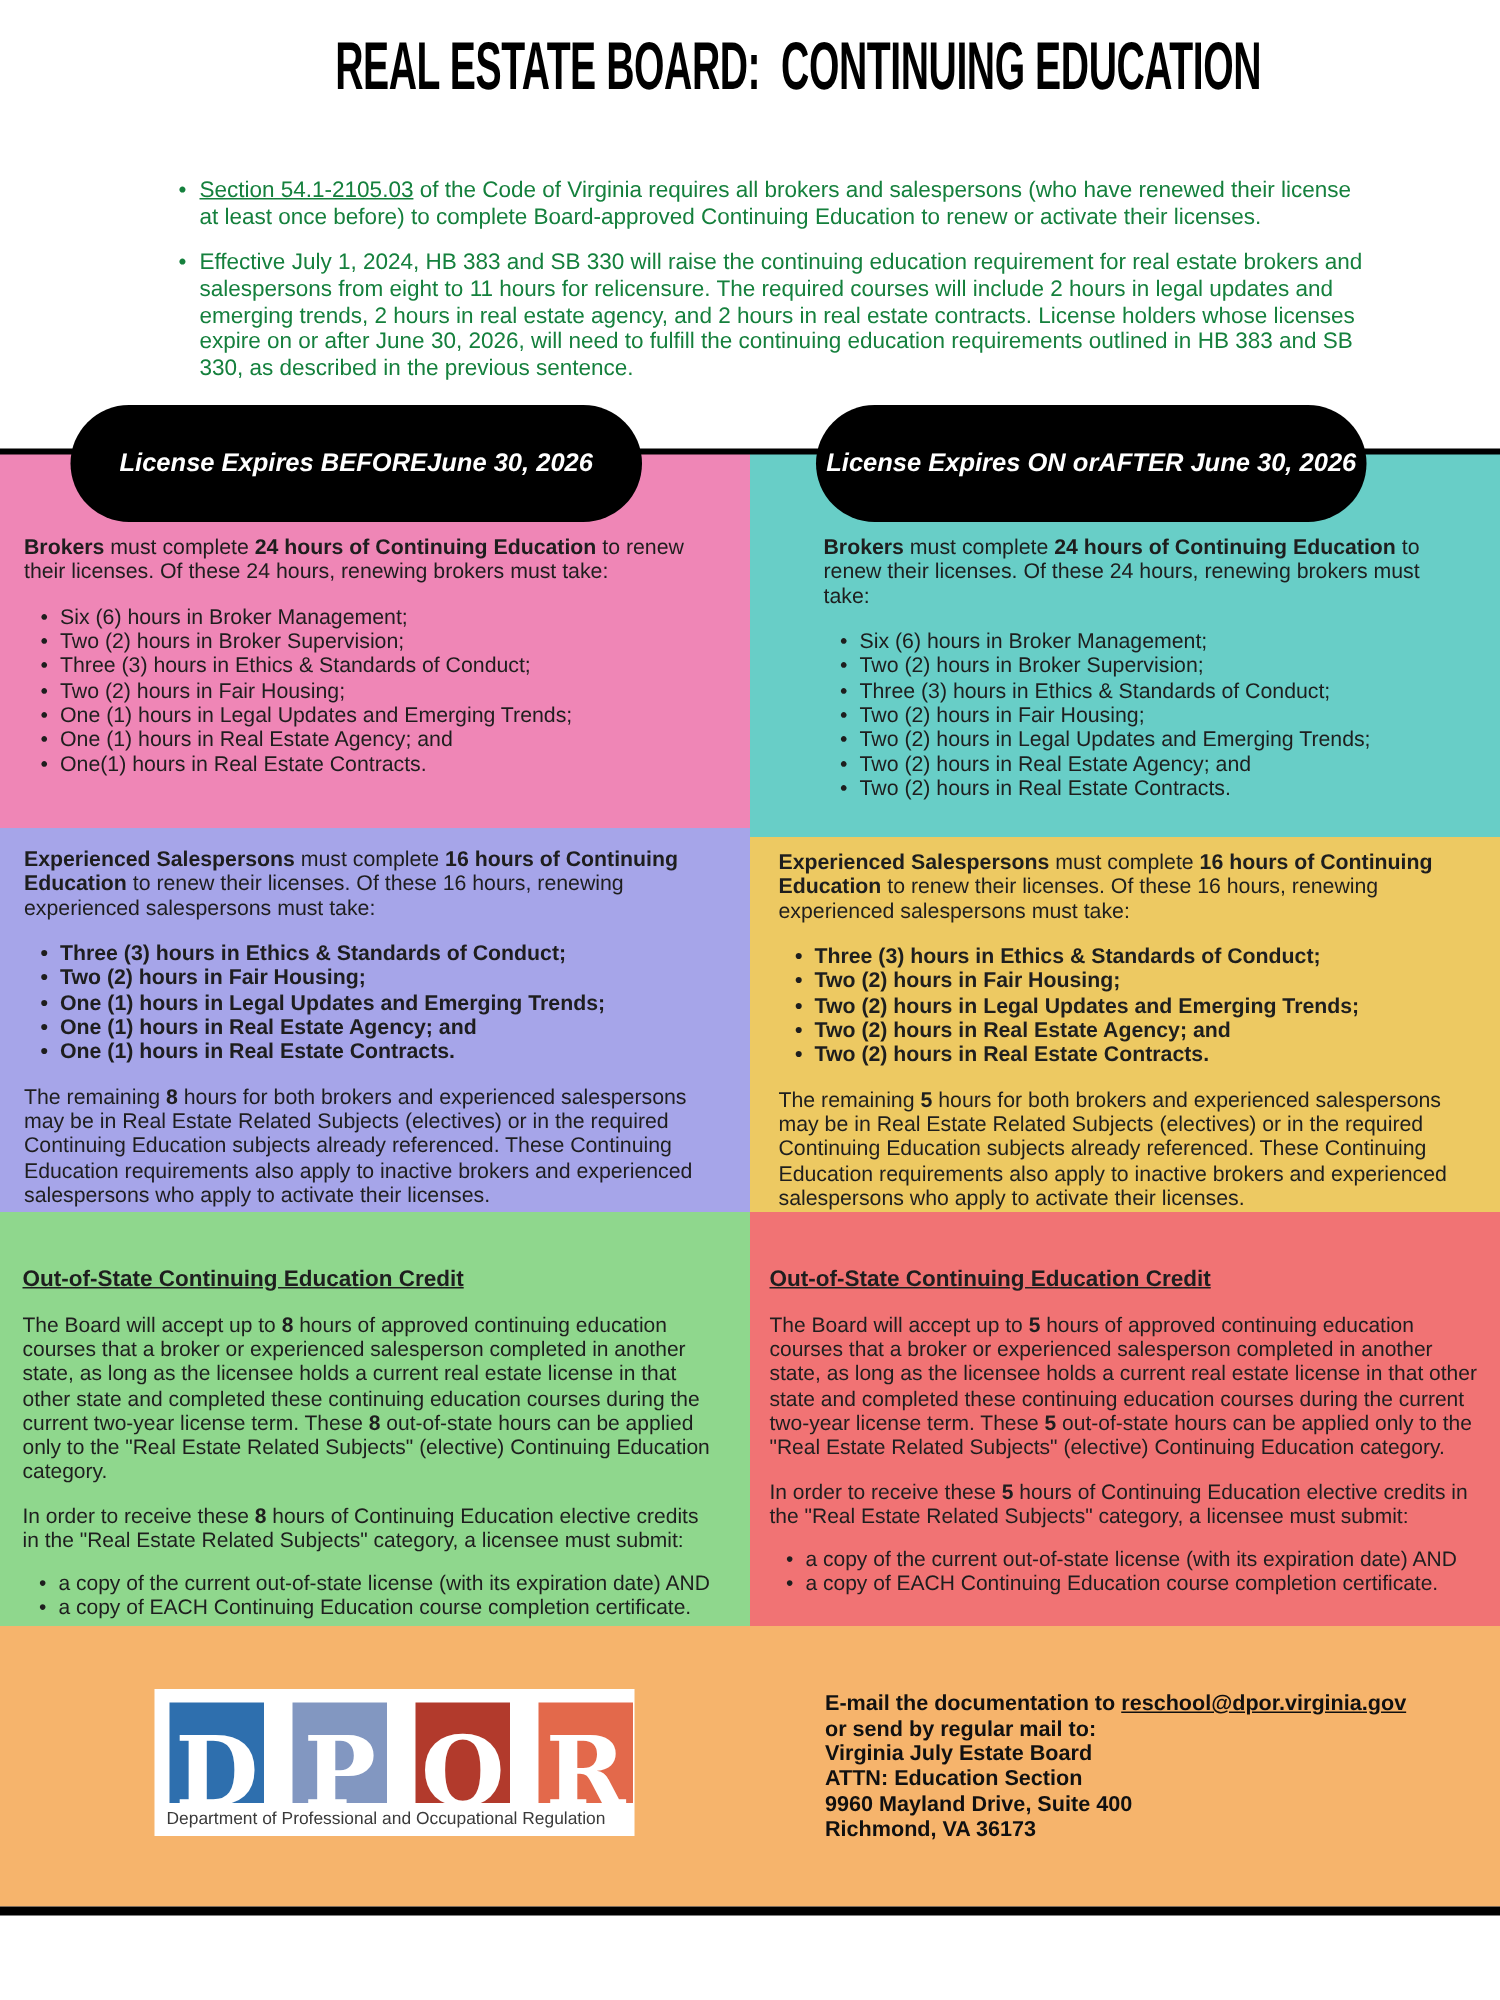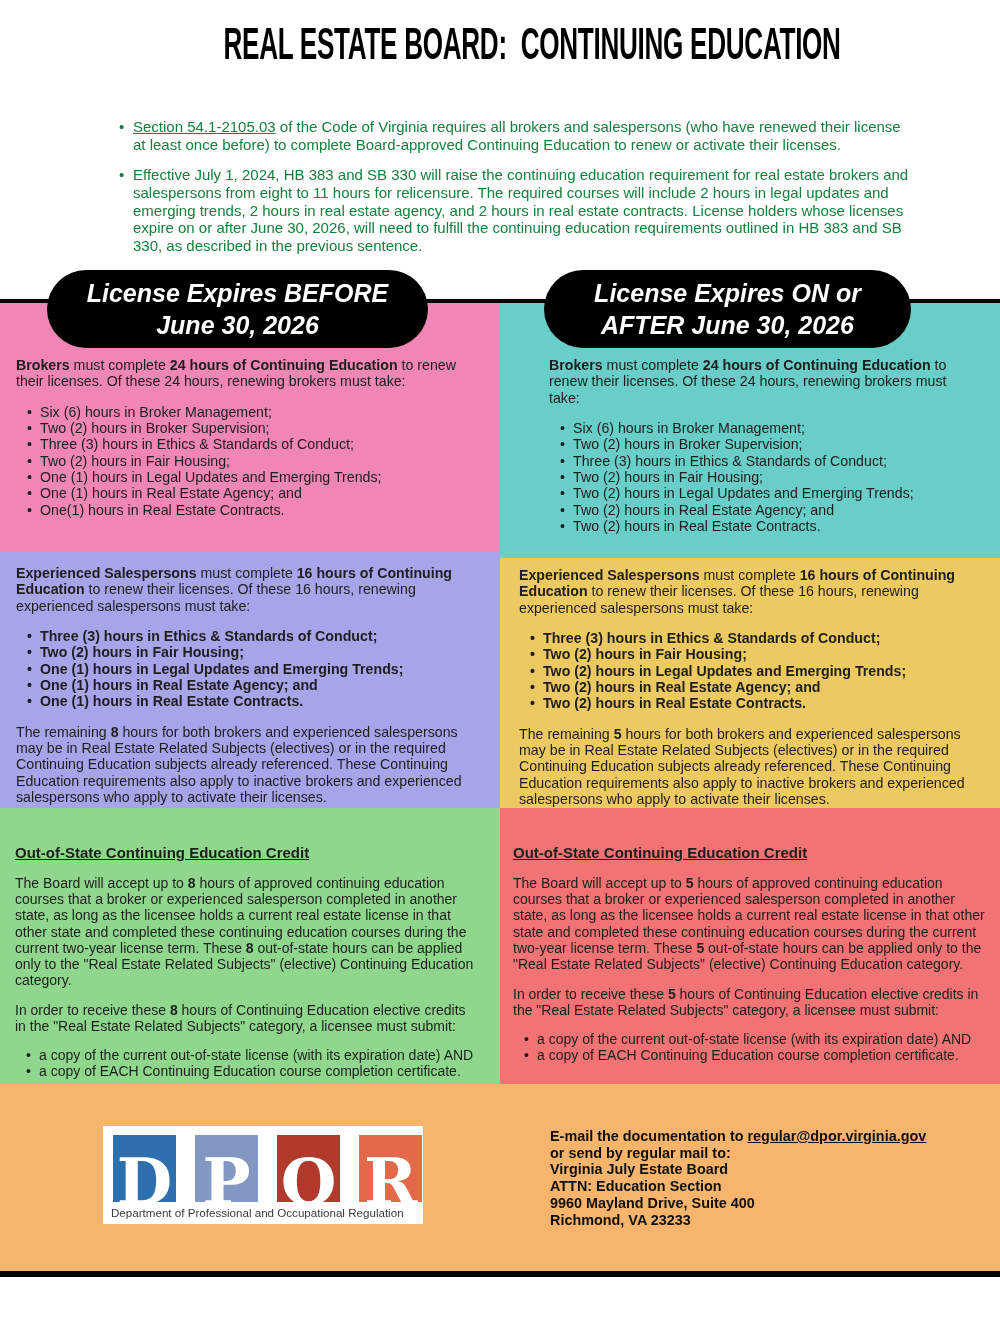--- a/index.html
+++ b/index.html
@@ -21,22 +21,22 @@
   .intro-list li{position:relative;}
   .intro-list li::before{content:"\2022";position:absolute;left:-14px;}
   .intro-list li + li{margin-top:13px;}
 
   
   .top-rule{position:absolute;left:0;top:299px;width:1000px;height:5px;background:#000;}
   .bottom-rule{position:absolute;left:0;top:1271px;width:1000px;height:6px;background:#000;}
 
   
   .pill{position:absolute;top:270px;height:78px;background:#000;border-radius:39px;color:#fff;
-        display:flex;flex-direction:column;align-items:center;justify-content:center;z-index:3;
-        font-weight:bold;font-style:italic;font-size:25px;line-height:1.3;text-align:center;}
+        display:flex;align-items:center;justify-content:center;z-index:3;
+        font-weight:bold;font-style:italic;font-size:17px;line-height:1.3;text-align:center;}
   .pill-left{left:47px;width:381px;}
   .pill-right{left:544px;width:367px;}
 
   
   .panel{position:absolute;box-sizing:border-box;overflow:hidden;font-size:14.2px;line-height:1.15;color:#1e1e1e;}
   .p-pink  {left:0;   top:303px;width:500px;height:249px;padding:54px 18px 0 16px;}
   .p-teal  {left:500px;top:303px;width:500px;height:255px;padding:54px 28px 0 49px;}
   .p-purple{left:0;   top:552px;width:500px;height:256px;padding:13px 18px 0 16px;}
   .p-yellow{left:500px;top:558px;width:500px;height:250px;padding:9px 16px 0 19px;}
   .p-green {left:0;   top:808px;width:500px;height:276px;padding:22px 24px 0 15px;font-size:14px;}
@@ -169,24 +169,24 @@
           <span>O</span>
         </div>
         <div class="lg-sq" style="background-color: rgb(227, 105, 75);">
           <span>R</span>
         </div>
       </div>
       <div class="lg-caption">Department of Professional and Occupational Regulation</div>
     </div>
 
     <div class="contact">
-      <div><span>E-mail the documentation to </span><span class="u">regular@dpor.virginia.gov</span></div>
+      <div><span>E-mail the documentation to </span><span class="u">reschool@dpor.virginia.gov</span></div>
       <div>or send by regular mail to:</div>
       <div>Virginia July Estate Board</div>
       <div>ATTN: Education Section</div>
       <div>9960 Mayland Drive, Suite 400</div>
-      <div>Richmond, VA 23233</div>
+      <div>Richmond, VA 36173</div>
     </div>
   </div>
 
   <div class="bottom-rule"></div>
 
 </div>
 
 </body></html>

